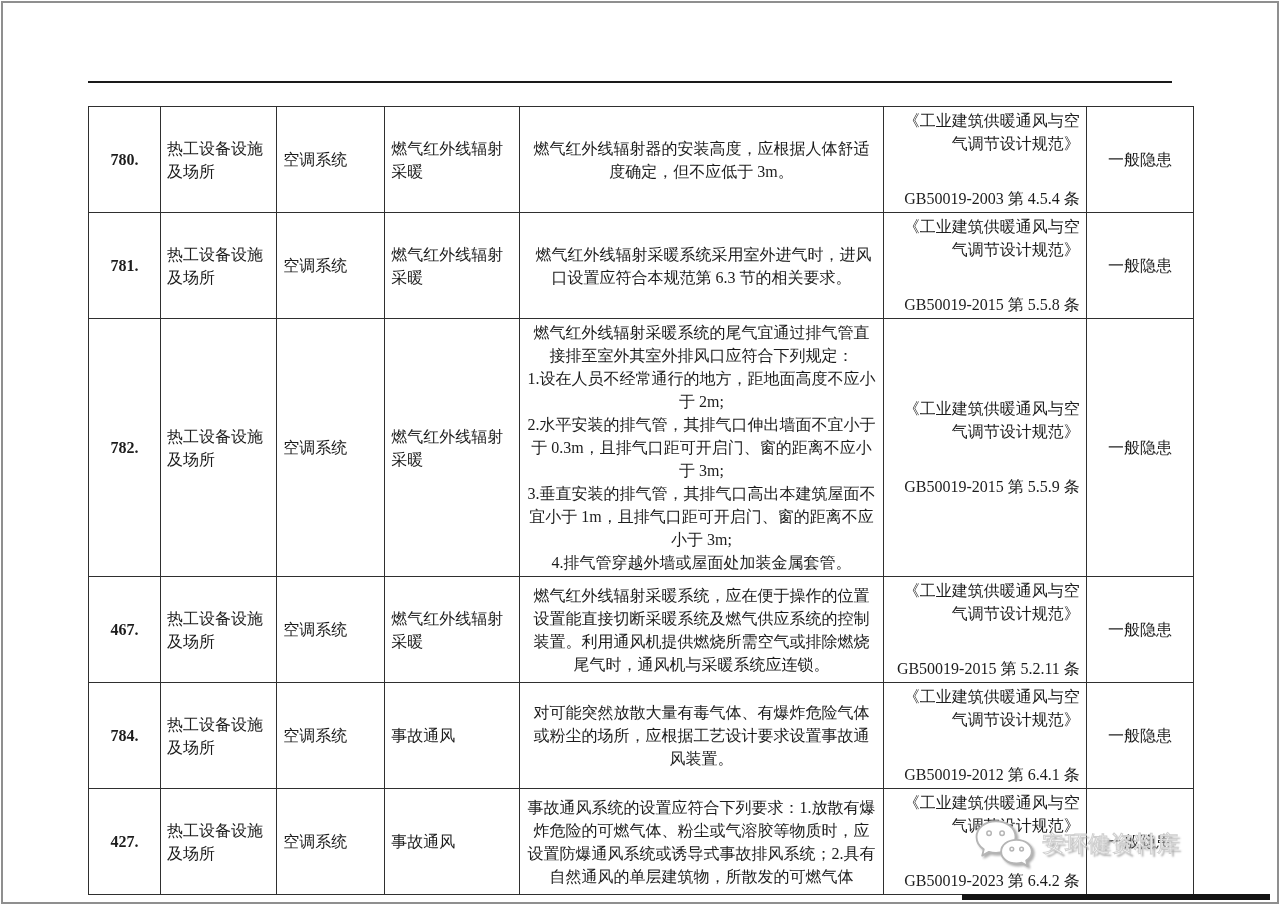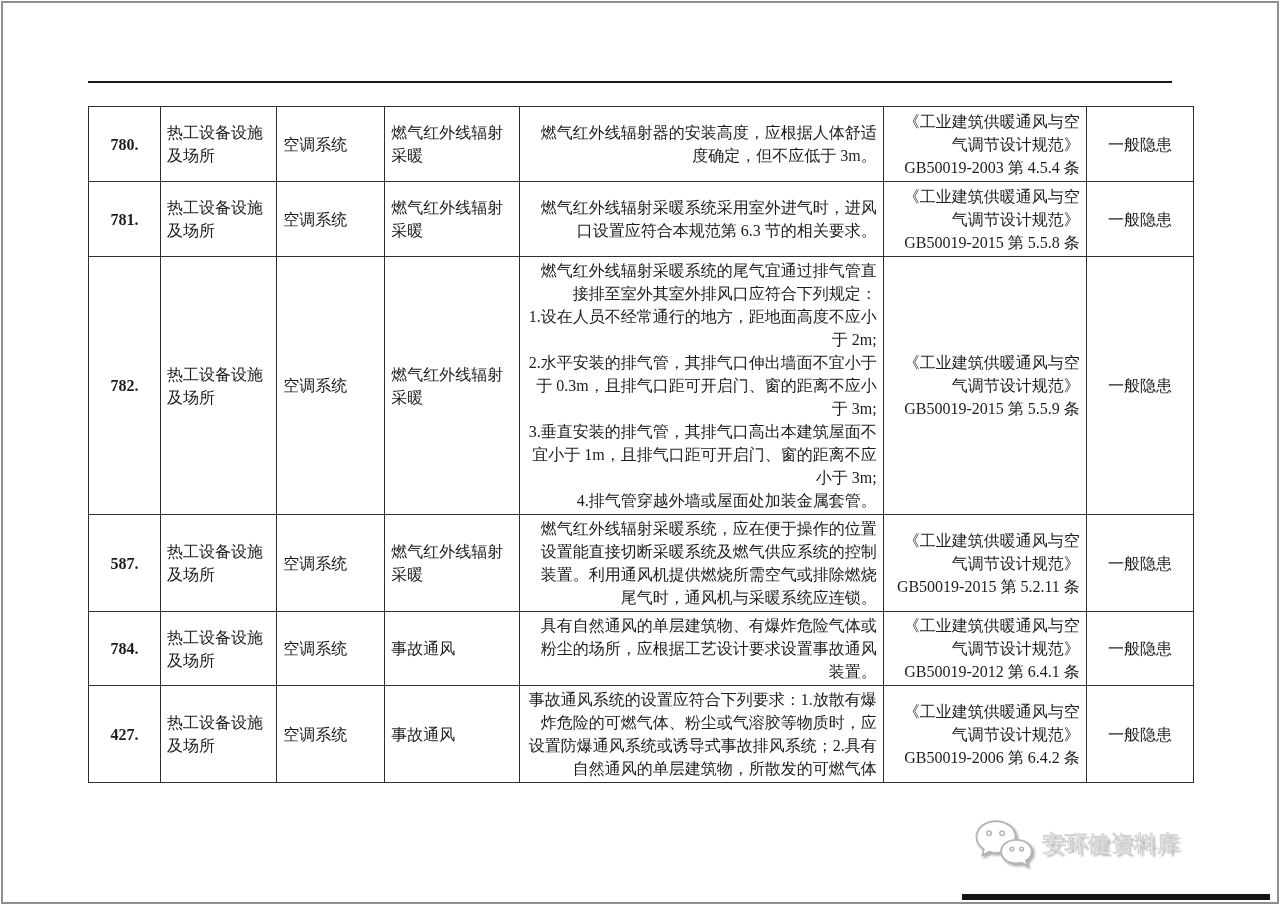--- a/index.html
+++ b/index.html
@@ -33,23 +33,23 @@
     overflow:hidden;
   }
   tr.row-0{height:75px;}
   tr.row-1{height:75px;}
   tr.row-2{height:255px;}
   tr.row-3{height:95px;}
   tr.row-4{height:70px;}
   tr.row-5{height:96px;}
   td.no-cell{text-align:center;font-weight:bold;}
   td.facility-cell,td.system-cell,td.subcat-cell{text-align:left;padding-left:8px;padding-right:4px;}
-  td.desc-cell{white-space:pre-wrap;text-align:right;margin-top:21px;}
+  td.desc-cell{white-space:pre-wrap;text-align:center;margin-top:21px;}
   td.basis-cell{text-align:right;}
-  td.basis-cell .basis-ref{display:block;}
+  td.basis-cell .basis-ref{display:block;margin-top:32px;}
   td.level-cell{text-align:center;}
   .watermark{
     position:absolute;left:972px;top:815px;
     display:flex;align-items:center;
     height:58px;
   }
   .watermark .wm-icon{
     width:62px;height:52px;
     filter:drop-shadow(2px 2px 1px rgba(150,150,150,.75));
   }
@@ -120,52 +120,52 @@
 2.水平安装的排气管，其排气口伸出墙面不宜小于于 0.3m，且排气口距可开启门、窗的距离不应小于 3m;
 3.垂直安装的排气管，其排气口高出本建筑屋面不宜小于 1m，且排气口距可开启门、窗的距离不应小于 3m;
 4.排气管穿越外墙或屋面处加装金属套管。</td>
         <td class="basis-cell">
           <span class="basis-title">《工业建筑供暖通风与空气调节设计规范》</span>
           <span class="basis-ref">GB50019-2015 第 5.5.9 条</span>
         </td>
         <td class="level-cell">一般隐患</td>
       </tr>
       <tr class="row-3">
-        <td class="no-cell">587.</td>
+        <td class="no-cell">467.</td>
         <td class="facility-cell">热工设备设施及场所</td>
         <td class="system-cell">空调系统</td>
         <td class="subcat-cell">燃气红外线辐射采暖</td>
         <td class="desc-cell">燃气红外线辐射采暖系统，应在便于操作的位置设置能直接切断采暖系统及燃气供应系统的控制装置。利用通风机提供燃烧所需空气或排除燃烧尾气时，通风机与采暖系统应连锁。</td>
         <td class="basis-cell">
           <span class="basis-title">《工业建筑供暖通风与空气调节设计规范》</span>
           <span class="basis-ref">GB50019-2015 第 5.2.11 条</span>
         </td>
         <td class="level-cell">一般隐患</td>
       </tr>
       <tr class="row-4">
         <td class="no-cell">784.</td>
         <td class="facility-cell">热工设备设施及场所</td>
         <td class="system-cell">空调系统</td>
         <td class="subcat-cell">事故通风</td>
-        <td class="desc-cell">具有自然通风的单层建筑物、有爆炸危险气体或粉尘的场所，应根据工艺设计要求设置事故通风装置。</td>
+        <td class="desc-cell">对可能突然放散大量有毒气体、有爆炸危险气体或粉尘的场所，应根据工艺设计要求设置事故通风装置。</td>
         <td class="basis-cell">
           <span class="basis-title">《工业建筑供暖通风与空气调节设计规范》</span>
           <span class="basis-ref">GB50019-2012 第 6.4.1 条</span>
         </td>
         <td class="level-cell">一般隐患</td>
       </tr>
       <tr class="row-5">
         <td class="no-cell">427.</td>
         <td class="facility-cell">热工设备设施及场所</td>
         <td class="system-cell">空调系统</td>
         <td class="subcat-cell">事故通风</td>
         <td class="desc-cell">事故通风系统的设置应符合下列要求：1.放散有爆炸危险的可燃气体、粉尘或气溶胶等物质时，应设置防爆通风系统或诱导式事故排风系统；2.具有自然通风的单层建筑物，所散发的可燃气体</td>
         <td class="basis-cell">
           <span class="basis-title">《工业建筑供暖通风与空气调节设计规范》</span>
-          <span class="basis-ref">GB50019-2006 第 6.4.2 条</span>
+          <span class="basis-ref">GB50019-2023 第 6.4.2 条</span>
         </td>
         <td class="level-cell">一般隐患</td>
       </tr>
     </tbody>
   </table>
 
   <div class="watermark">
     <svg class="wm-icon" viewBox="0 0 64 56" aria-hidden="true">
       <g fill="#ffffff" stroke="#b5b5b5" stroke-width="2" stroke-linejoin="round">
         <path d="M24.5 3.5 C12.5 3.5 3.5 11 3.5 20.5 c0 5.4 3 10.2 7.8 13.3 L9.6 40.5 l7.3-4 c2.4 .7 5 1 7.6 1 12 0 21-7.5 21-17 S36.5 3.5 24.5 3.5 Z"></path>

